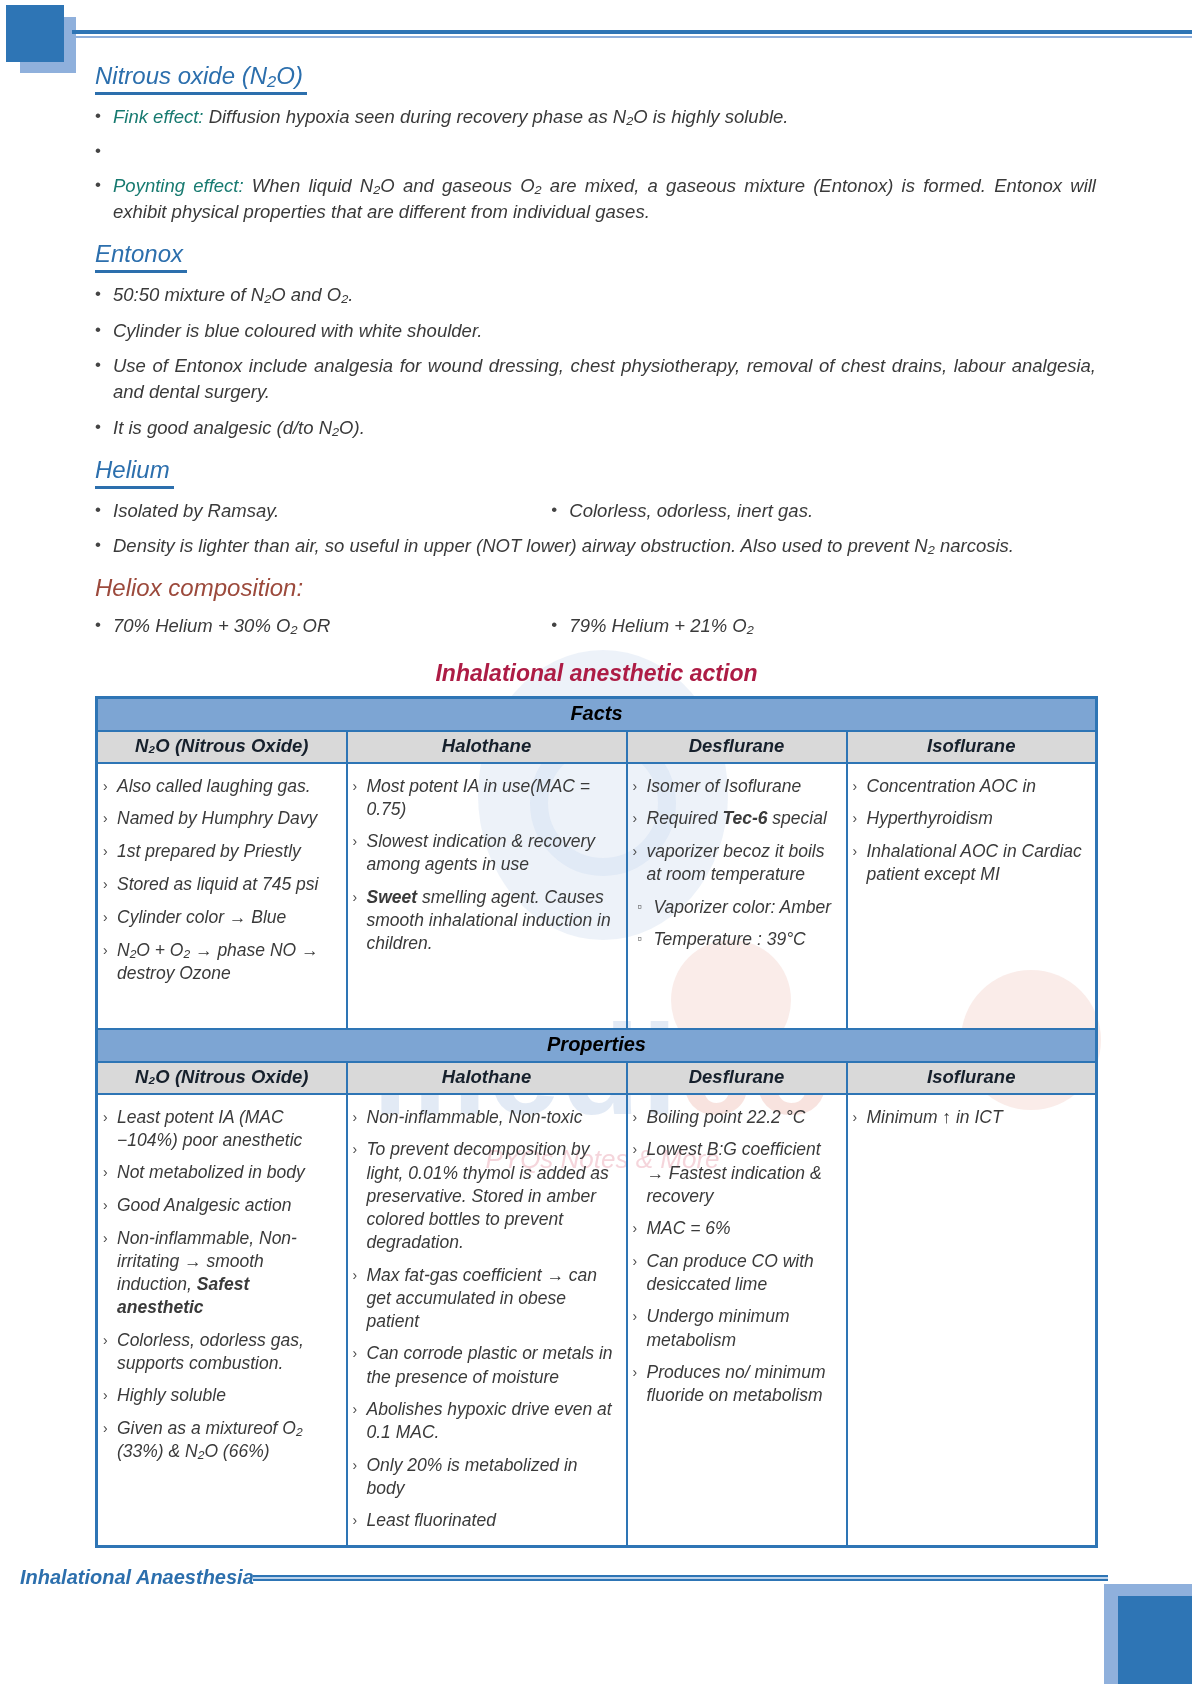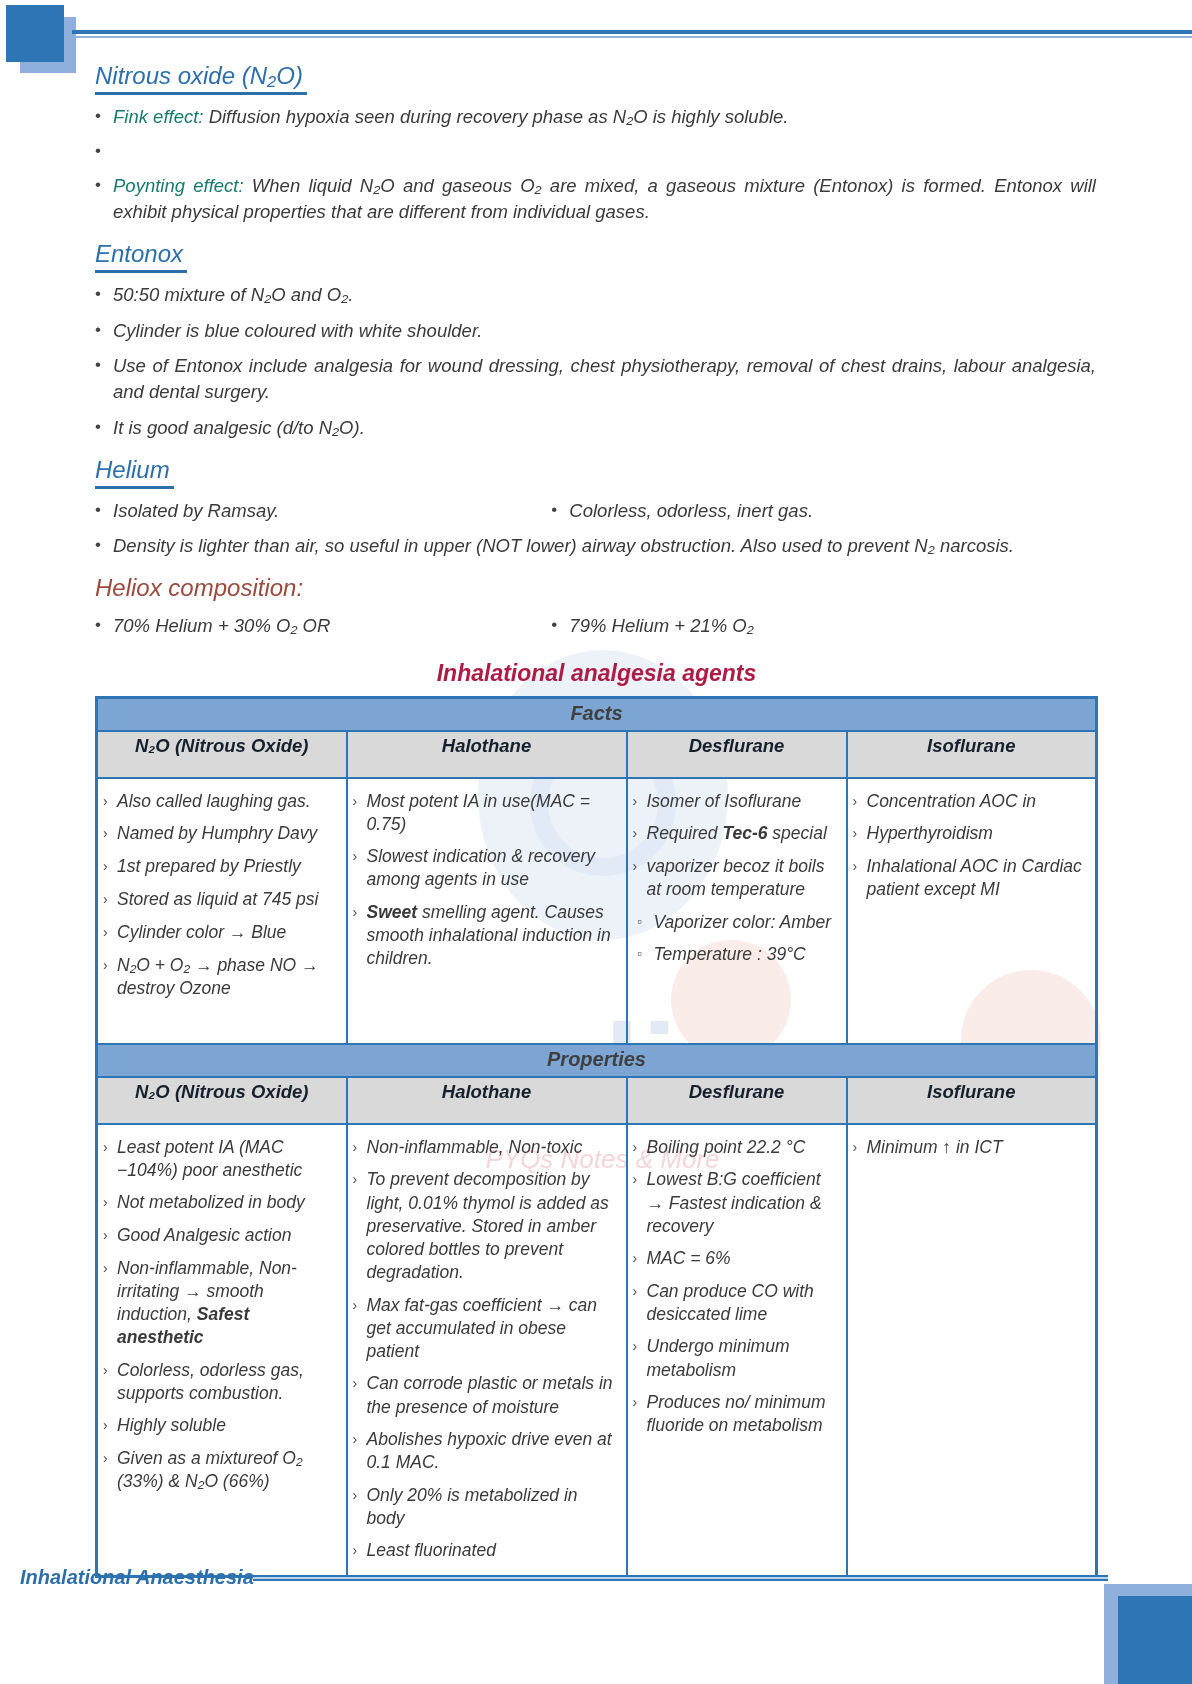--- a/index.html
+++ b/index.html
@@ -26,22 +26,22 @@
   .bullet{display:flex;align-items:flex-start;}
   .dot{flex:0 0 18px;font-style:normal;color:#444;font-size:17px;line-height:1.45;}
   .btxt{font-style:italic;font-size:18.5px;line-height:1.42;text-align:justify;padding-right:2px;}
   .brow.two .btxt{text-align:left;}
   .lead{color:var(--teal);font-weight:normal;}
   .b{font-weight:bold;}
   
   .table-title{ text-align:center;color:var(--crimson);font-size:23px;font-weight:bold;font-style:italic;margin:20px 0 9px 0;}
   table{width:100%;border-collapse:collapse;border:3px solid var(--accent);background:transparent;}
   td,th{border:2px solid var(--accent);}
-  tr.band td{background:var(--band);text-align:center;font-weight:bold;font-style:italic;font-size:20px;color:#404040;padding:3px 0 5px 0;}
-  tr.colhead th{background:var(--headgray);text-align:center;font-weight:bold;font-style:italic;font-size:18.5px;color:#16202c;padding:3px 0 20px 0;}
+  tr.band td{background:var(--band);text-align:center;font-weight:bold;font-style:italic;font-size:20px;color:#000000;padding:3px 0 5px 0;}
+  tr.colhead th{background:var(--headgray);text-align:center;font-weight:bold;font-style:italic;font-size:18.5px;color:#16202c;padding:3px 0 5px 0;}
   tr.tbody-row td{vertical-align:top;padding:2px 8px 12px 5px;background:transparent;}
   tr.facts td{height:250px;}
   tr.props td{height:430px;}
   .item{display:flex;align-items:flex-start;margin-top:9px;}
   .mk{flex:0 0 14px;font-style:normal;color:#4a4a4a;font-size:14px;line-height:1.7;text-align:left;}
   .item.sub{margin-left:5px;}
   .item.sub .mk{font-size:13px;flex:0 0 16px;}
   .tx{font-style:italic;font-size:17.5px;line-height:1.33;}
   
   .watermark{position:absolute;left:101px;top:650px;width:1003px;text-align:center;z-index:0;}
@@ -136,21 +136,21 @@
           <div class="bullet">
             <span class="dot">•</span>
             <div class="btxt"><span>70% Helium + 30% O₂ OR</span></div>
           </div>
           <div class="bullet">
             <span class="dot">•</span>
             <div class="btxt"><span>79% Helium + 21% O₂</span></div>
           </div>
         </div></div>
     </div>
-  <div class="table-title">Inhalational analgesia agents</div>
+  <div class="table-title">Inhalational anesthetic action</div>
   <table id="agents-table">
     <colgroup>
       <col style="width:25%">
         <col style="width:28%">
         <col style="width:22%">
         <col style="width:25%">
     </colgroup>
     <tbody id="agents-tbody">
         <tr class="band">
           <td colspan="4">Facts</td>

